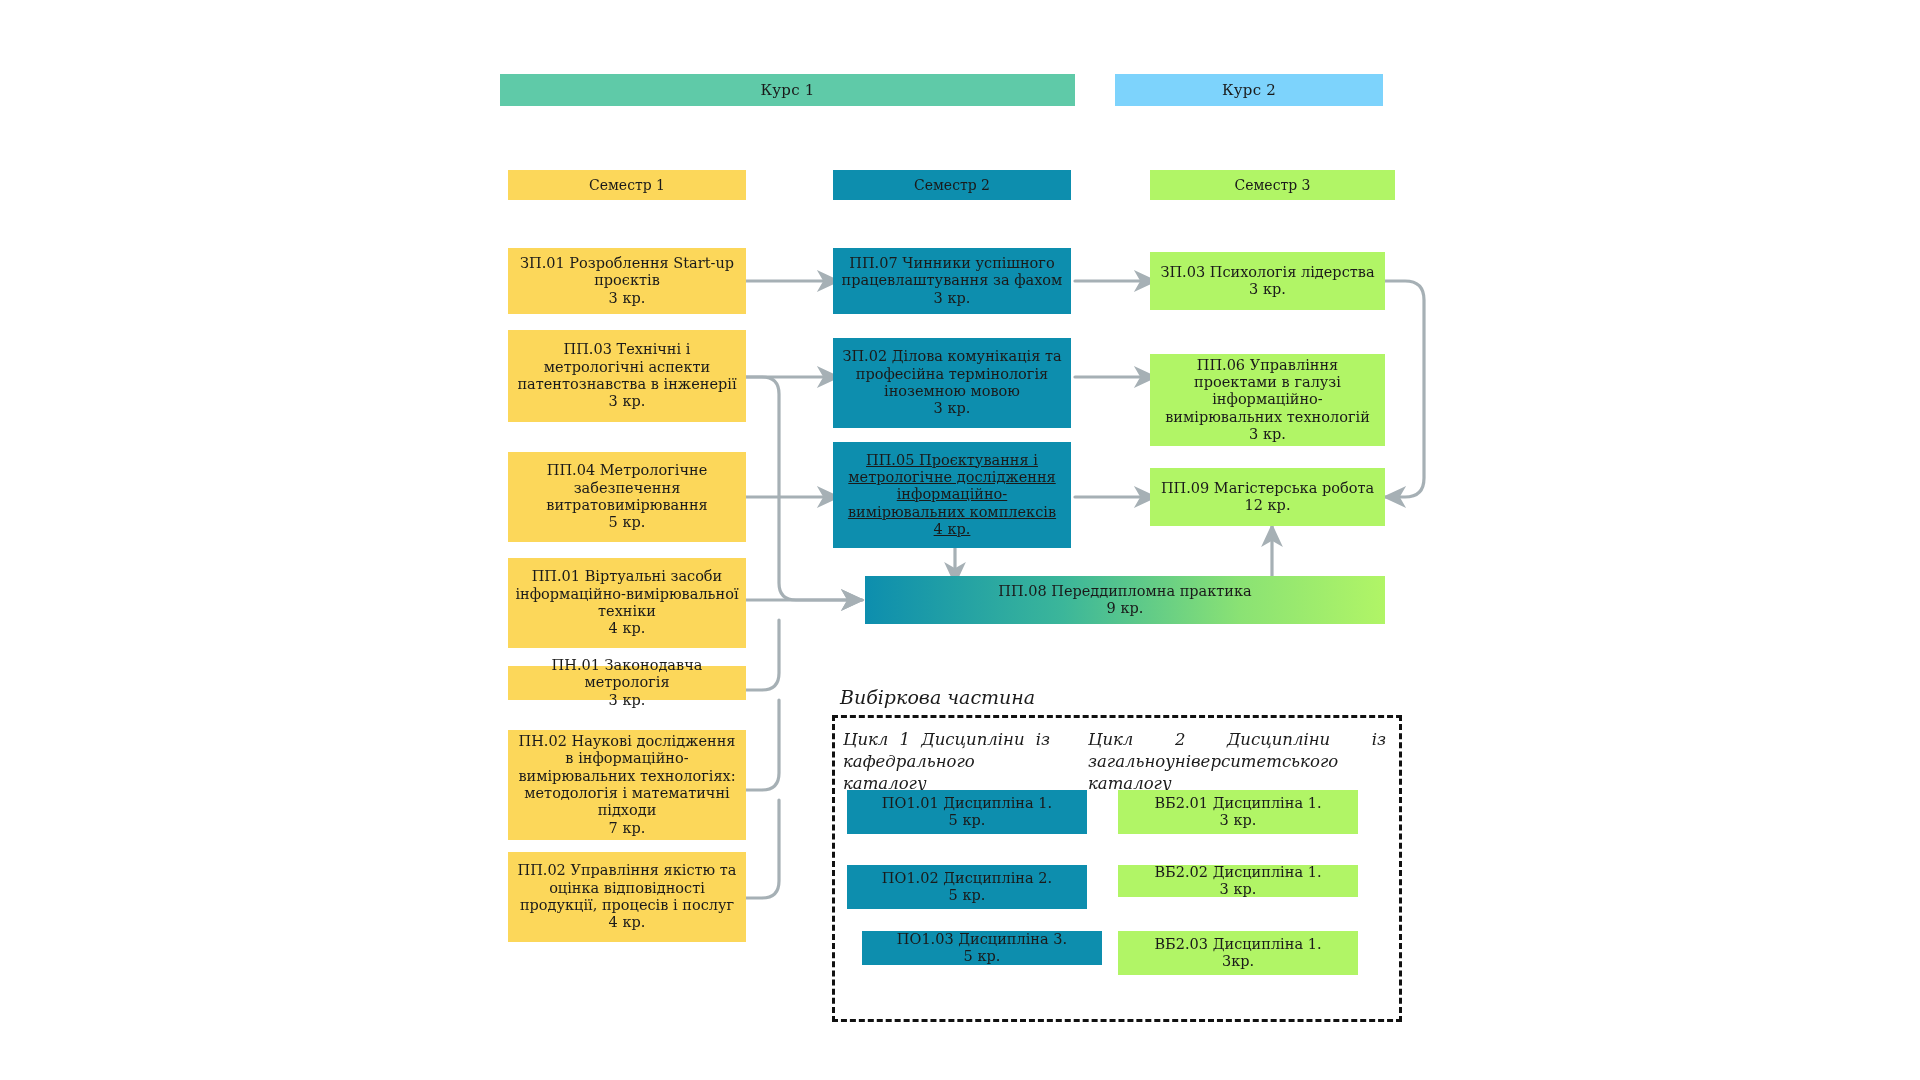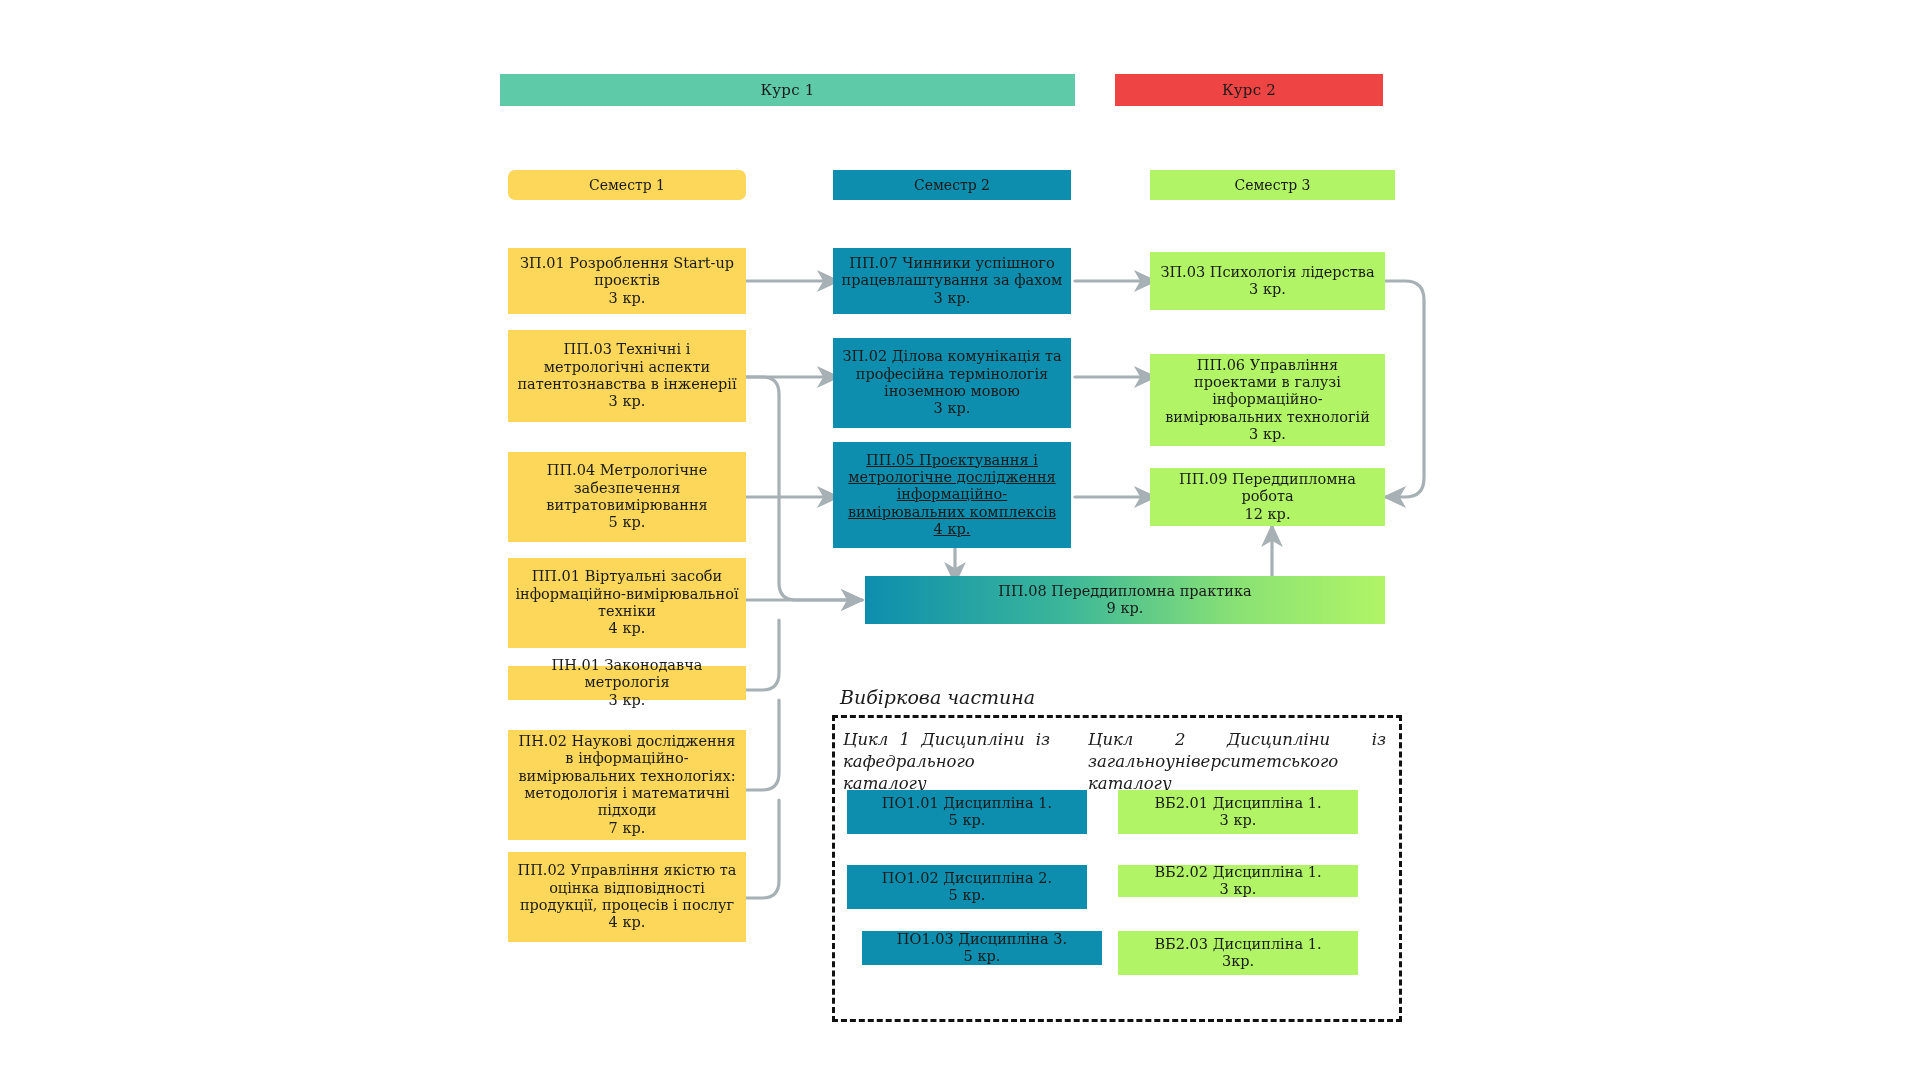--- a/index.html
+++ b/index.html
@@ -52,21 +52,21 @@
   .hdr-sem {
     font-size: 14px;
   }
   .course-box {
     font-size: 14.5px;
   }
   .credits {
     font-size: 14.5px;
   }
   .c-course1 { background: #5fcaa8; }
-  .c-course2 { background: #ef4444; }
+  .c-course2 { background: #7dd3fc; }
   .c-sem1 { background: #fcd75a; }
   .c-sem2 { background: #0d8eae; }
   .c-sem3 { background: #b1f566; }
   .c-yellow { background: #fcd75a; }
   .c-teal { background: #0d8eae; }
   .c-green { background: #b1f566; }
   .c-gradient {
     background: linear-gradient(90deg, #0d8eae 0%, #3bb69a 38%, #8ae274 72%, #b1f566 100%);
   }
 
@@ -138,21 +138,21 @@
     </g>
   </svg>
 
   <div class="node hdr-course c-course1" style="left:500px; top:74px; width:575px; height:32px;">
     <span class="t">Курс 1</span>
   </div>
   <div class="node hdr-course c-course2" style="left:1115px; top:74px; width:268px; height:32px;">
     <span class="t">Курс 2</span>
   </div>
 
-  <div class="node hdr-sem c-sem1" style="left:508px; top:170px; width:238px; height:30px;border-radius:7px;">
+  <div class="node hdr-sem c-sem1" style="left:508px; top:170px; width:238px; height:30px;">
     <span class="t">Семестр 1</span>
   </div>
   <div class="node hdr-sem c-sem2" style="left:833px; top:170px; width:238px; height:30px;">
     <span class="t">Семестр 2</span>
   </div>
   <div class="node hdr-sem c-sem3" style="left:1150px; top:170px; width:245px; height:30px;">
     <span class="t">Семестр 3</span>
   </div>
 
   <div class="node course-box c-yellow" style="left:508px; top:248px; width:238px; height:66px;">
@@ -199,21 +199,21 @@
 
   <div class="node course-box c-green" style="left:1150px; top:252px; width:235px; height:58px;">
     <span class="t">ЗП.03 Психологія лідерства</span>
     <span class="t credits">3 кр.</span>
   </div>
   <div class="node course-box c-green" style="left:1150px; top:330px; width:235px; height:92px;margin-top:24px;">
     <span class="t">ПП.06 Управління проектами в галузі інформаційно-вимірювальних технологій</span>
     <span class="t credits">3 кр.</span>
   </div>
   <div class="node course-box c-green" style="left:1150px; top:468px; width:235px; height:58px;">
-    <span class="t">ПП.09 Переддипломна робота</span>
+    <span class="t">ПП.09 Магістерська робота</span>
     <span class="t credits">12 кр.</span>
   </div>
 
   <div class="node course-box c-gradient" style="left:865px; top:576px; width:520px; height:48px;">
     <span class="t">ПП.08 Переддипломна практика</span>
     <span class="t credits">9 кр.</span>
   </div>
 
   <div class="section-title" style="left:840px; top:686px;">Вибіркова частина</div>
 

